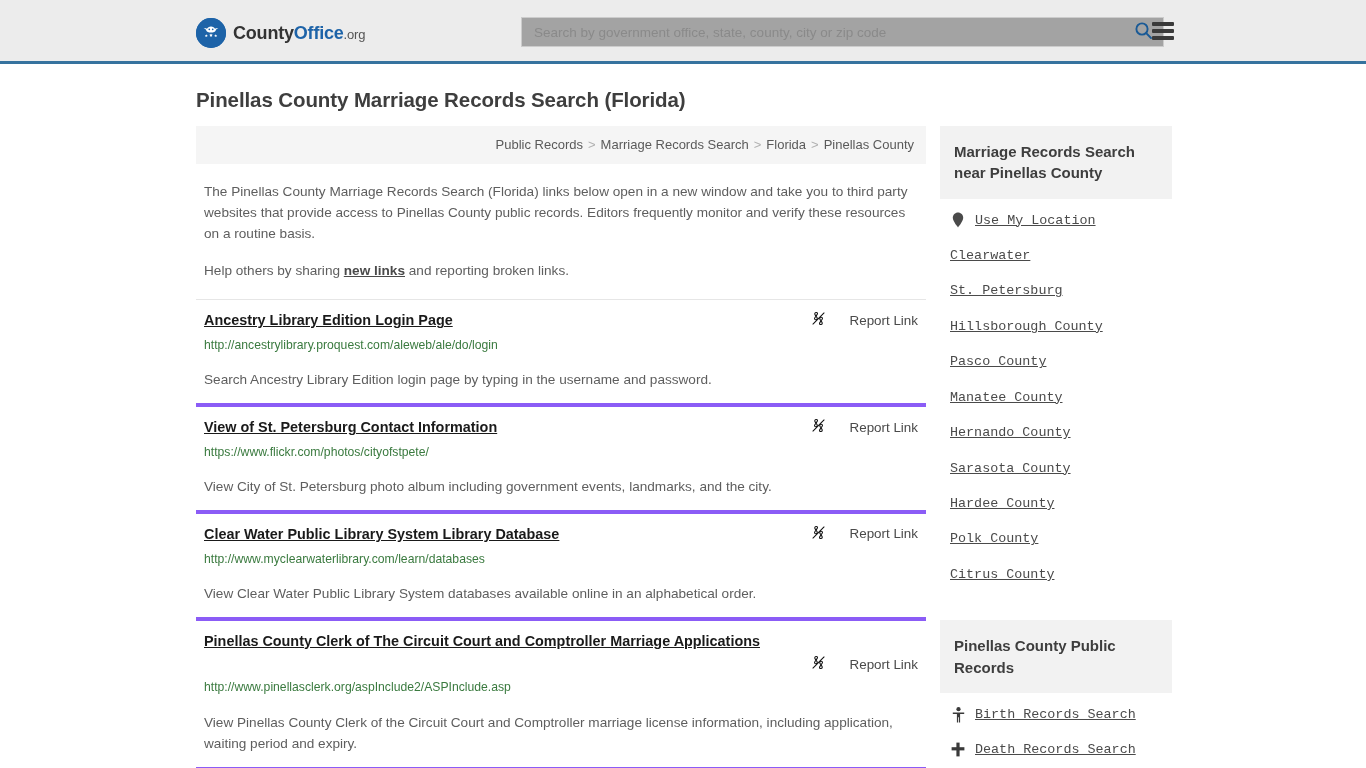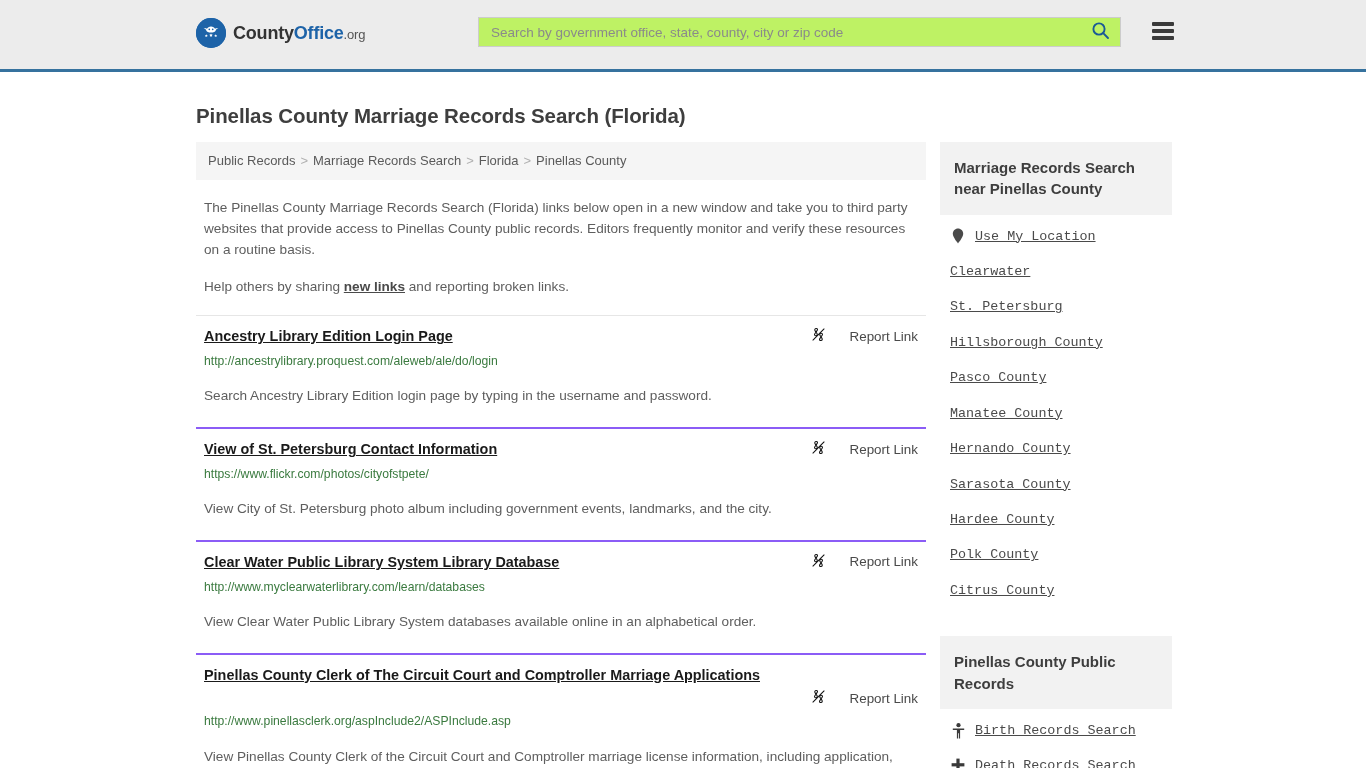--- a/index.html
+++ b/index.html
@@ -8,21 +8,21 @@
     margin: 0; padding: 0;
     width: 1366px; height: 768px;
     overflow: hidden;
     background: #ffffff;
     font-family: "Liberation Sans", sans-serif;
   }
 
   
   .site-header {
     position: relative;
-    height: 72px;
+    height: 64px;
     background: #ececec;
     border-bottom: 3px solid #36729e;
     display: flex;
     align-items: center;
   }
   .logo-wrap {
     position: absolute;
     left: 196px;
     top: 18px;
     display: flex;
@@ -44,25 +44,25 @@
     color: #2b2b2b;
     letter-spacing: -0.2px;
     white-space: nowrap;
   }
   .logo-text .b { color: #1d63a8; font-weight: bold; }
   .logo-text .n { font-weight: bold; color: #333; }
   .logo-text .tld { font-size: 13px; color: #555; }
 
   .search-wrap {
     position: absolute;
-    left: 478px;
+    left: 521px;
     top: 17px;
     width: 643px;
     height: 30px;
-    background: #bef264;
+    background: #a3a3a3;
     border: 1px solid #ccc;
     display: flex;
     align-items: center;
     gap: 19px;
   }
   .search-input {
     flex: 1 1 auto;
     height: 100%;
     border: none;
     outline: none;
@@ -106,21 +106,21 @@
     width: 1366px;
   }
   .container {
     position: relative;
     width: 990px;
     margin: 0 auto;
     padding-left: 0;
   }
   .page-title {
     margin: 0;
-    padding: 32px 0 14px 8px;
+    padding: 24px 0 14px 8px;
     font-size: 20.5px;
     font-weight: bold;
     color: #3e3e3e;
     letter-spacing: -0.1px;
   }
 
   .layout {
     display: flex;
     align-items: flex-start;
   }
@@ -135,20 +135,21 @@
 
   
   .breadcrumb {
     background: #f5f5f5;
     padding: 10px 12px;
     font-size: 13px;
     color: #666;
     line-height: 1.4;
     white-space: nowrap;
     overflow: hidden;
+    text-align: right;
   }
   .breadcrumb a {
     color: #5a5a5a;
     text-decoration: none;
   }
   .breadcrumb .sep {
     color: #b0b0b0;
     margin: 0 5px;
   }
   .breadcrumb .current { color: #5a5a5a; }
@@ -166,22 +167,22 @@
   .intro p:first-child { margin-top: 17px; }
   .intro a {
     color: #4a4a4a;
     text-decoration: underline;
     font-weight: bold;
   }
 
   
   .link-list { margin-top: 18px; }
   .link-item {
-    border-bottom: 2px solid #8b5cf6;
-    padding: 10px 8px 20px 8px;
+    border-bottom: 4px solid #8b5cf6;
+    padding: 10px 8px 12px 8px;
     position: relative;
   }
   .link-item:first-child { border-top: 1px solid #e6e6e6; }
   .link-head {
     display: flex;
     justify-content: space-between;
     align-items: flex-start;
     flex-wrap: wrap;
   }
   .link-title {

